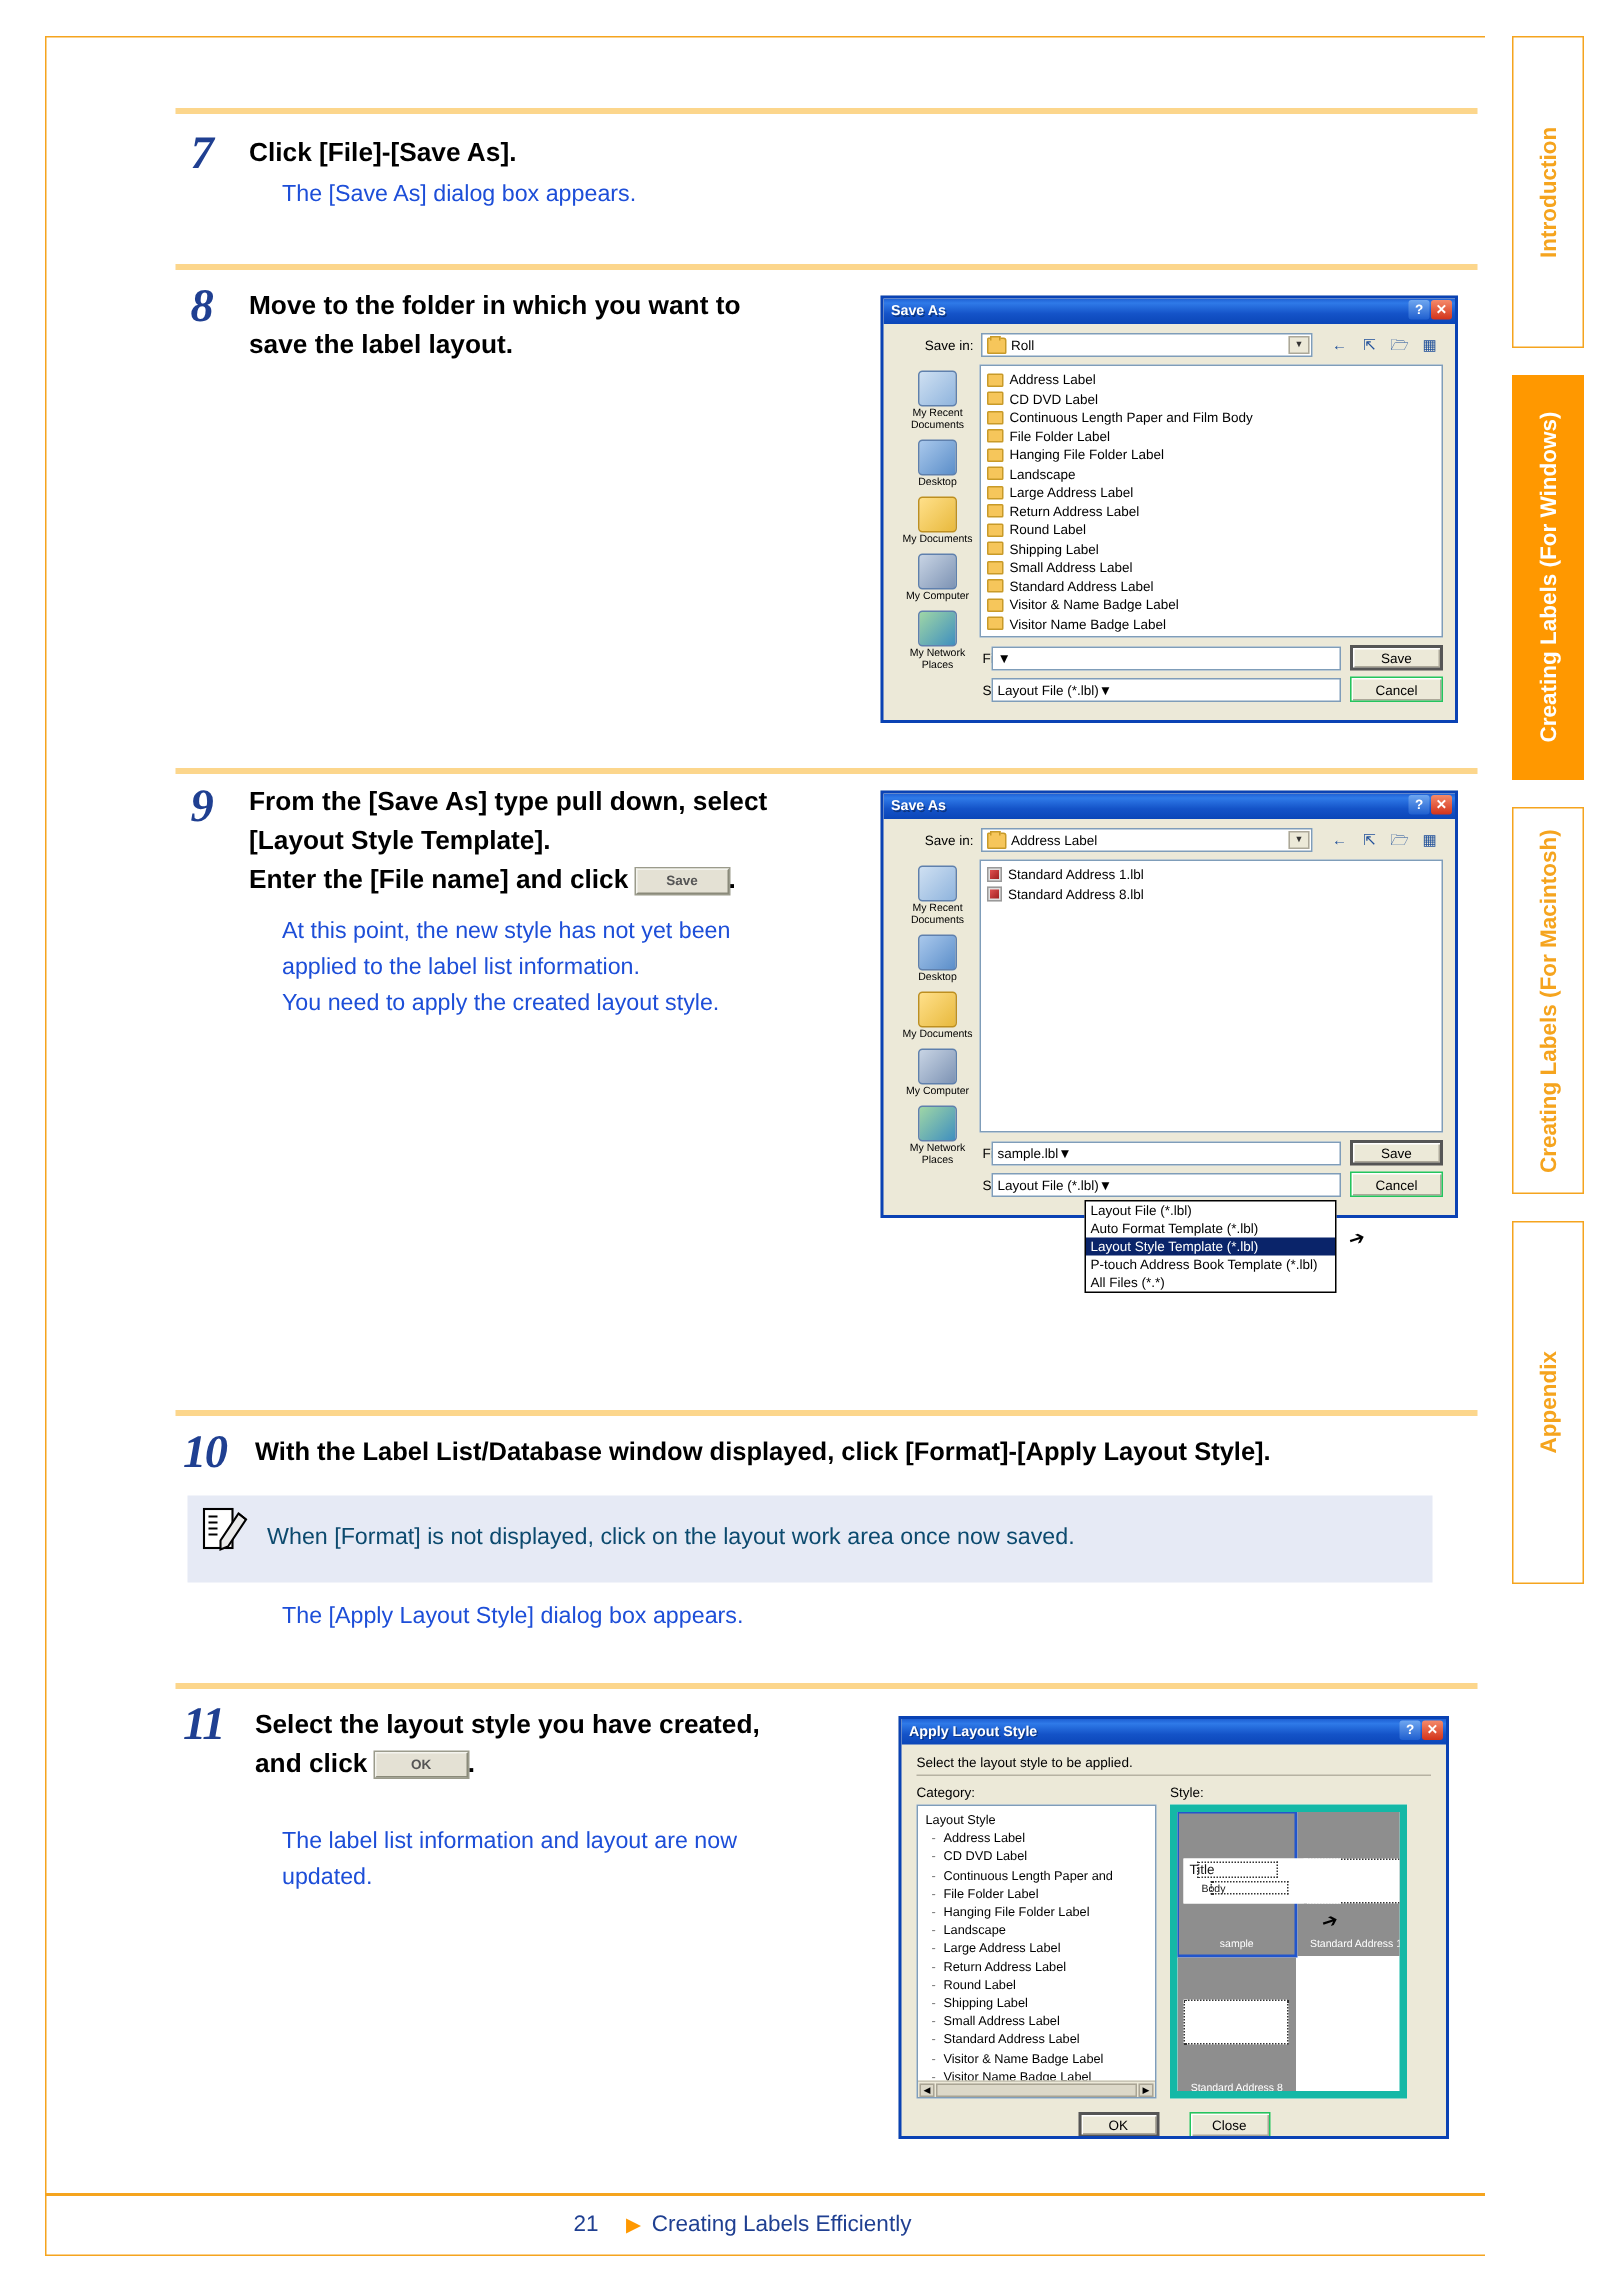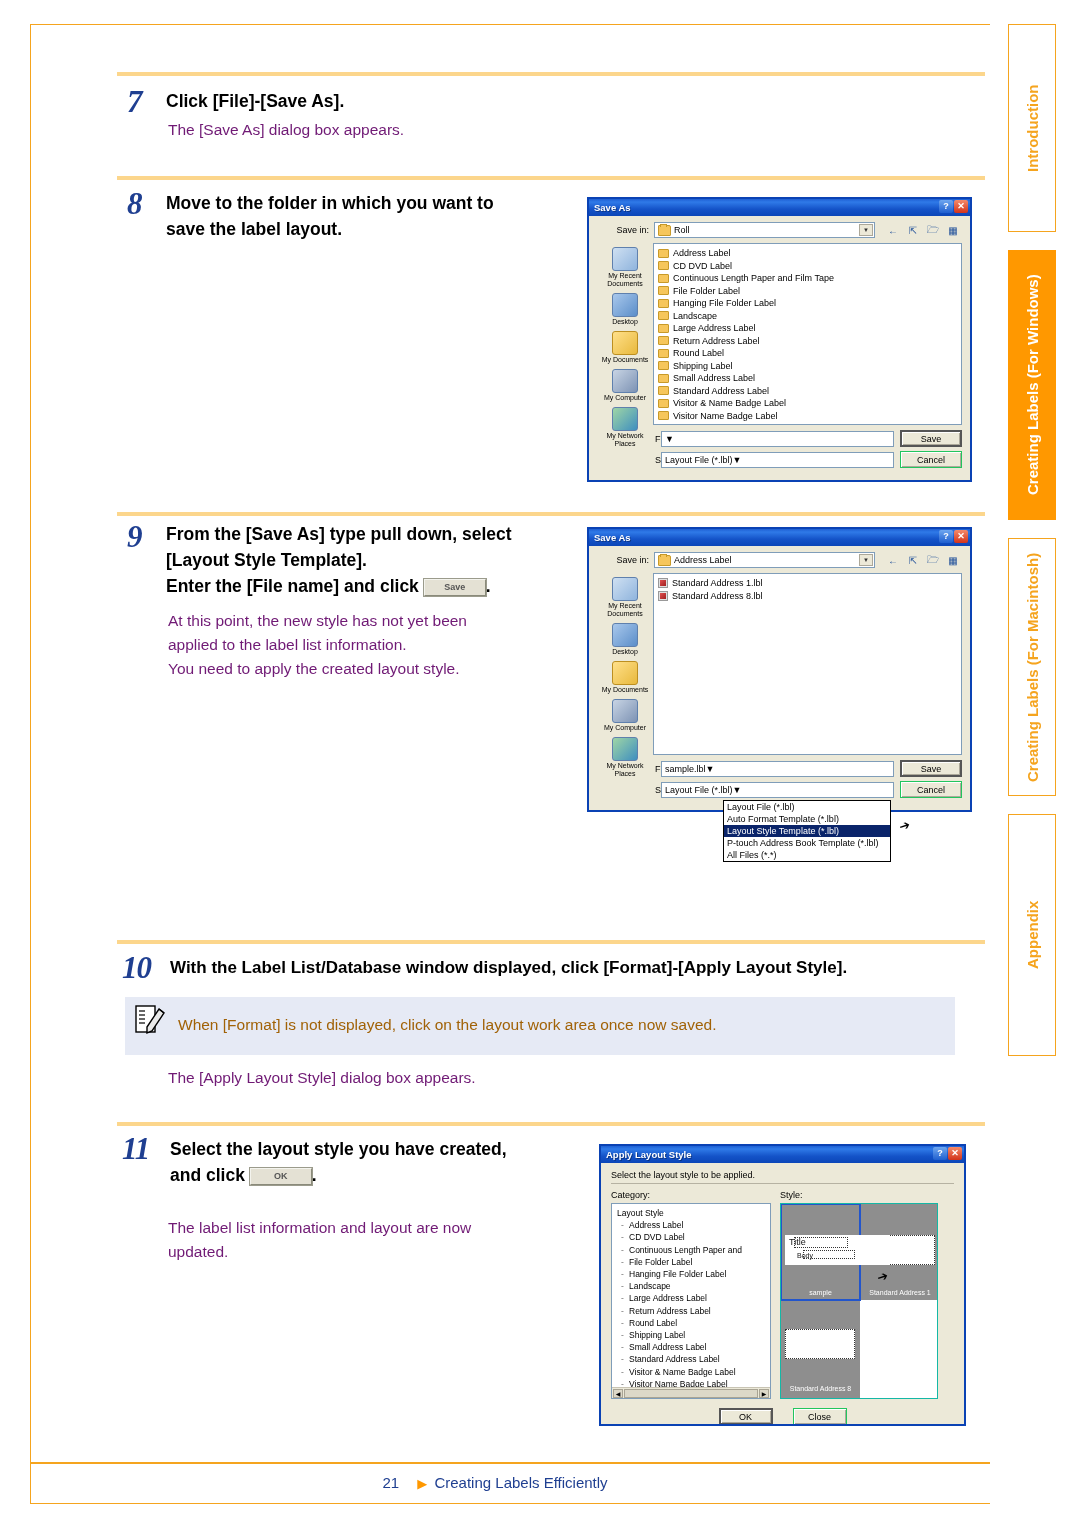--- a/index.html
+++ b/index.html
@@ -56,42 +56,42 @@
     font-size:31px; color:#1f3f91;
     letter-spacing:-1px;
   }
   .step-head{
     position:absolute;
     font-size:17.5px; font-weight:bold; color:#000;
     line-height:26px;
   }
   .step-body{
     position:absolute;
-    font-size:15.5px; color:#701a75; line-height:24px;
+    font-size:15.5px; color:#1d4ed8; line-height:24px;margin-left:20px;
   }
 
   
   .mini-btn{
     display:inline-block;
     border:1px solid #8a8a7a;
     border-top-color:#f4f4ee; border-left-color:#f4f4ee;
     background:#e4e1d4;
     font-size:9px; color:#555;
     padding:2px 0 3px 0; width:62px; text-align:center;
     vertical-align:2px; line-height:10px;
     box-shadow:0 0 0 1px #9b9b8c;
     font-family:"Liberation Sans", sans-serif;
   }
 
   
   .note-box{
     position:absolute; background:#e6eaf5;
   }
   .note-text{
-    position:absolute; font-size:15.5px; color:#a16207;
+    position:absolute; font-size:15.5px; color:#0c4a6e;
   }
   .note-icon{ position:absolute; }
   .footer{
     position:absolute; left:0; top:1474px; width:990px;
     text-align:center; font-size:15px; color:#1f3f91;
   }
   .footer .pg{ font-weight:normal; margin-right:14px; }
   .footer .tri{ color:#FF9800; font-size:13px; margin-right:3px; }
 
   
@@ -240,21 +240,21 @@
   .als-hscroll{
     position:absolute; left:0; right:0; bottom:0; height:11px;
     background:#ece9d8; border-top:1px solid #c8c4b4;
     display:flex; align-items:center; justify-content:space-between;
     padding:0 1px;
   }
   .als-hscroll .sb{ width:10px; height:9px; background:#dcd8c8; border:1px solid #a9a494; font-size:6px; text-align:center; line-height:8px;}
   .als-hscroll .thumb{ flex:1; margin:0 1px; height:9px; background:#dcd8c8; border:1px solid #a9a494; }
 
   .als-style{
-    width:158px; height:196px; background:#fff; border:1px solid #14b8a6;
+    width:158px; height:196px; background:#fff; border:5px solid #14b8a6;
     position:relative; overflow:hidden;
   }
   .thumbcell{
     position:absolute; background:#8e8e8e;
   }
   .thumbcell .paper{
     position:absolute; background:#fff; border:1px dotted #333;
   }
   .thumbcell .cap{
     position:absolute; bottom:2px; left:0; right:0; text-align:center;
@@ -346,21 +346,21 @@
         <div class="xp-item">
             <span class="fi"></span>
             <span>Address Label</span>
           </div>
         <div class="xp-item">
             <span class="fi"></span>
             <span>CD DVD Label</span>
           </div>
         <div class="xp-item">
             <span class="fi"></span>
-            <span>Continuous Length Paper and Film Tape</span>
+            <span>Continuous Length Paper and Film Body</span>
           </div>
         <div class="xp-item">
             <span class="fi"></span>
             <span>File Folder Label</span>
           </div>
         <div class="xp-item">
             <span class="fi"></span>
             <span>Hanging File Folder Label</span>
           </div>
         <div class="xp-item">

